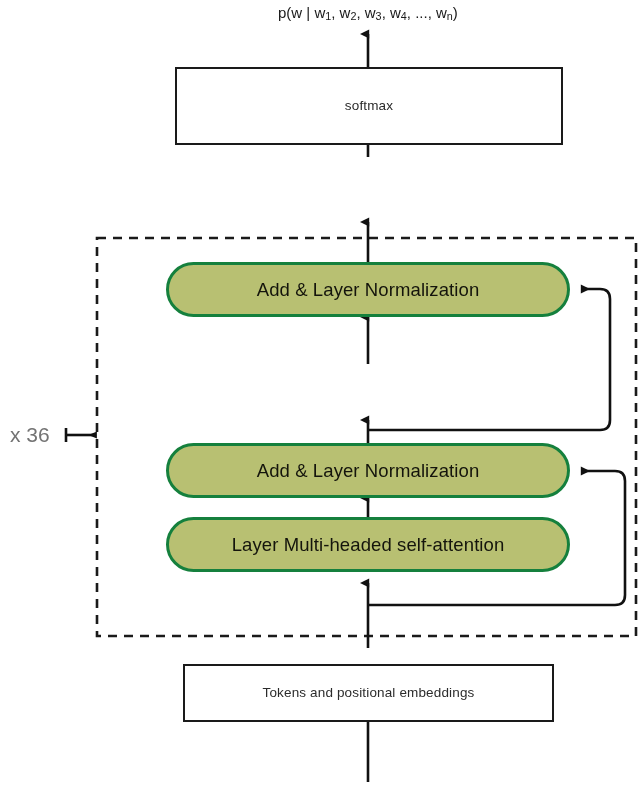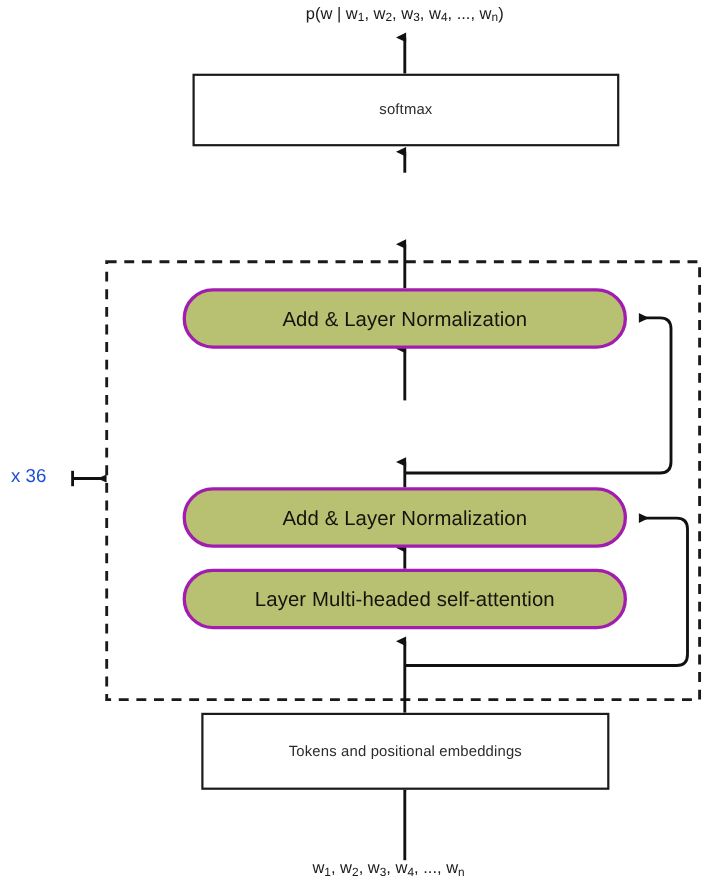--- a/index.html
+++ b/index.html
@@ -37,40 +37,40 @@
   }
   .rect-node {
     background: #ffffff;
     border: 2px solid #1a1a1a;
     font-size: 13.5px;
     color: #2b2b2b;
     letter-spacing: 0.15px;
   }
   .pill-node {
     background: #b8c072;
-    border: 3px solid #a21caf;
+    border: 3px solid #15803d;
     border-radius: 999px;
     font-size: 18.5px;
     color: #14140c;
     letter-spacing: 0.1px;
   }
   .plain-label {
     position: absolute;
     font-size: 15px;
     color: #1a1a1a;
     white-space: nowrap;
   }
   .plain-label sub {
     font-size: 0.72em;
     vertical-align: -0.22em;
   }
   .repeat-label {
     position: absolute;
-    font-size: 17px;
-    color: #1d4ed8;
+    font-size: 21px;
+    color: #737373;
     white-space: nowrap;
   }
 </style>
 </head>
 <body>
 
 <div id="stage">
 
   <svg class="svg-layer" viewBox="0 0 640 800">
     <defs>
@@ -108,41 +108,38 @@
     <path d="M 368 605 L 615 605 Q 625 605 625 595 L 625 481 Q 625 471 615 471 L 582 471" fill="none" stroke="#111111" stroke-width="2.6" stroke-linejoin="round" marker-end="url(#arrowLeft)"></path>
 
     <line x1="66" y1="428" x2="66" y2="442" stroke="#111111" stroke-width="2.6"></line>
     <line x1="66" y1="435" x2="96" y2="435" stroke="#111111" stroke-width="2.6" marker-end="url(#arrowRightSm)"></line>
   </svg>
 
   <div class="plain-label" style="left:278px; top:4px;">
     p(w&nbsp;|&nbsp;w<sub>1</sub>, w<sub>2</sub>, w<sub>3</sub>, w<sub>4</sub>, ..., w<sub>n</sub>)
   </div>
 
-  <div class="node rect-node" style="left:175px; top:67px; width:388px; height:66px;">
+  <div class="node rect-node" style="left:175px; top:67px; width:388px; height:78px;">
     <span>softmax</span>
   </div>
 
 
   <div class="repeat-label" style="left:10px; top:423px;">x 36</div>
 
   <div class="node pill-node" style="left:166px; top:262px; width:404px; height:55px;">
     <span>Add &amp; Layer Normalization</span>
   </div>
 
 
   <div class="node pill-node" style="left:166px; top:443px; width:404px; height:55px;">
     <span>Add &amp; Layer Normalization</span>
   </div>
 
   <div class="node pill-node" style="left:166px; top:517px; width:404px; height:55px;">
     <span>Layer Multi-headed self-attention</span>
   </div>
 
-  <div class="node rect-node" style="left:183px; top:648px; width:371px; height:70px;">
+  <div class="node rect-node" style="left:183px; top:664px; width:371px; height:58px;">
     <span>Tokens and positional embeddings</span>
   </div>
 
-  <div class="plain-label" style="left:284px; top:781px;">
-    w<sub>1</sub>, w<sub>2</sub>, w<sub>3</sub>, w<sub>4</sub>, ..., w<sub>n</sub>
-  </div>
 
 </div>
 
 </body></html>

